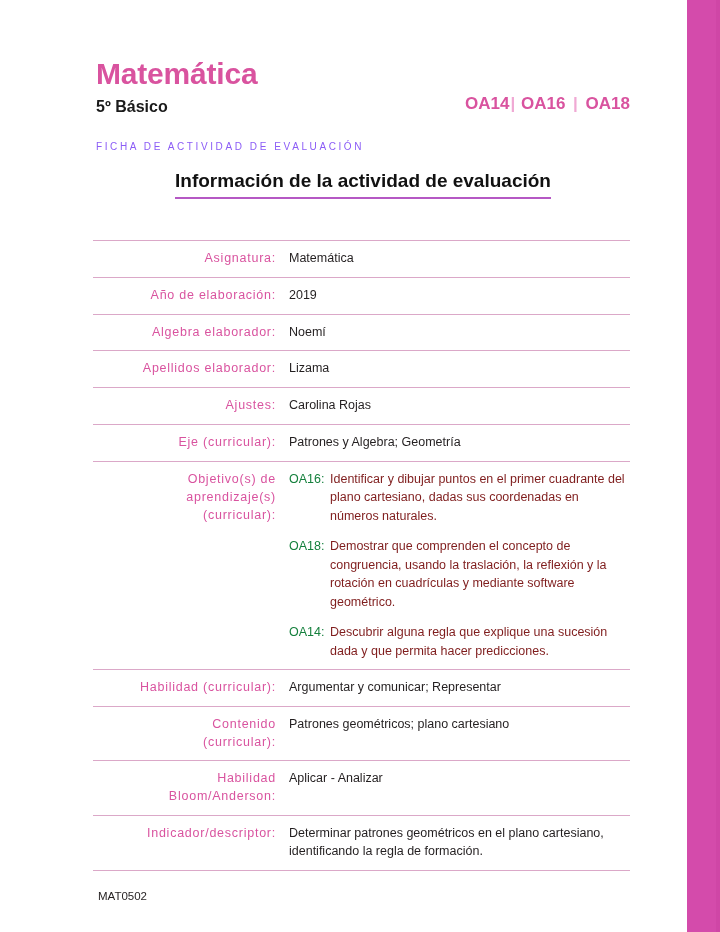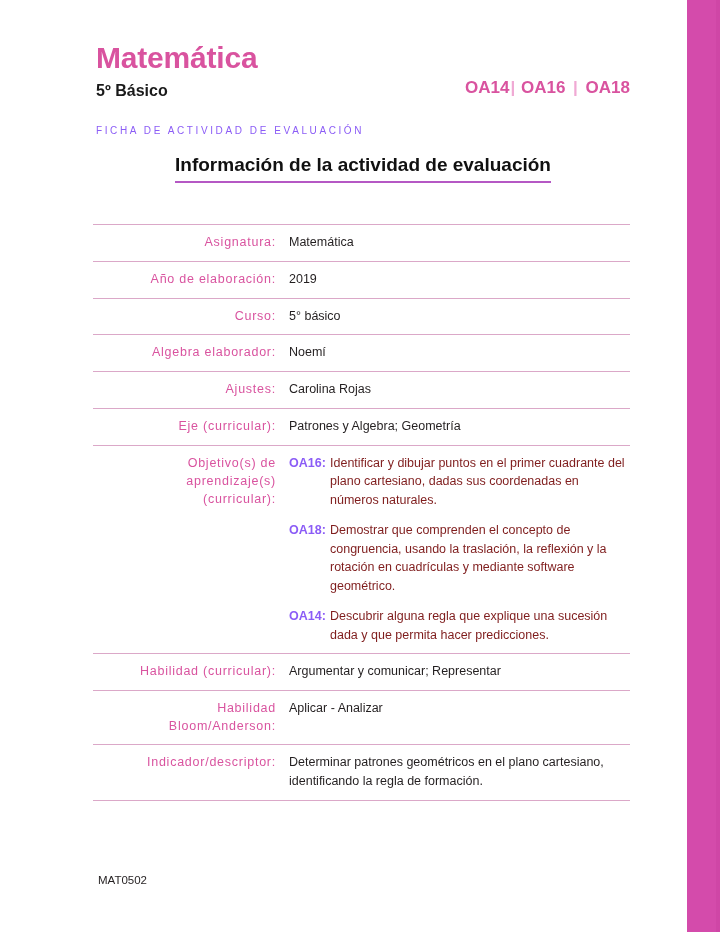--- a/index.html
+++ b/index.html
@@ -30,21 +30,21 @@
     right: 0;
     width: 4px;
     height: 932px;
     background: #cf46a6;
   }
 
   
   .page {
     position: absolute;
     left: 0;
-    top: 0;
+    top: 16px;
     width: 687px;
     height: 690px;
     box-sizing: border-box;
   }
 
   
   .header {
     position: absolute;
     left: 96px;
     top: 42px;
@@ -153,22 +153,22 @@
   }
   .oa-item {
     display: flex;
     align-items: flex-start;
     margin-bottom: 11px;
   }
   .oa-item:last-child {
     margin-bottom: 0;
   }
   .oa-code {
-    font-weight: bold;
-    color: #8b5cf6;
+    font-weight: normal;
+    color: #15803d;
     flex: 0 0 auto;
     min-width: 41px;
     font-size: 12.5px;
     line-height: 1.5;
   }
   .oa-text {
     font-size: 12.5px;
     color: #7f1d1d;
     line-height: 1.5;
     max-width: 300px;
@@ -210,26 +210,26 @@
     <tbody>
       <tr>
         <td class="label">Asignatura:</td>
         <td class="value">Matemática</td>
       </tr>
       <tr>
         <td class="label">Año de elaboración:</td>
         <td class="value">2019</td>
       </tr>
       <tr>
-        <td class="label">Curso:</td>
-        <td class="value">5° básico</td>
-      </tr>
-      <tr>
         <td class="label">Algebra elaborador:</td>
         <td class="value">Noemí</td>
+      </tr>
+      <tr>
+        <td class="label">Apellidos elaborador:</td>
+        <td class="value">Lizama</td>
       </tr>
       <tr>
         <td class="label">Ajustes:</td>
         <td class="value">Carolina Rojas</td>
       </tr>
       <tr>
         <td class="label">Eje (curricular):</td>
         <td class="value">Patrones y Algebra; Geometría</td>
       </tr>
 
@@ -256,20 +256,27 @@
           </div>
         </td>
       </tr>
 
       <tr>
         <td class="label">Habilidad (curricular):</td>
         <td class="value">Argumentar y comunicar; Representar</td>
       </tr>
       <tr>
         <td class="label">
+          <div>Contenido</div>
+          <div>(curricular):</div>
+        </td>
+        <td class="value">Patrones geométricos; plano cartesiano</td>
+      </tr>
+      <tr>
+        <td class="label">
           <div>Habilidad</div>
           <div>Bloom/Anderson:</div>
         </td>
         <td class="value">Aplicar - Analizar</td>
       </tr>
       <tr>
         <td class="label">Indicador/descriptor:</td>
         <td class="value">Determinar patrones geométricos en el plano cartesiano, identificando la regla de formación.</td>
       </tr>
     </tbody>

